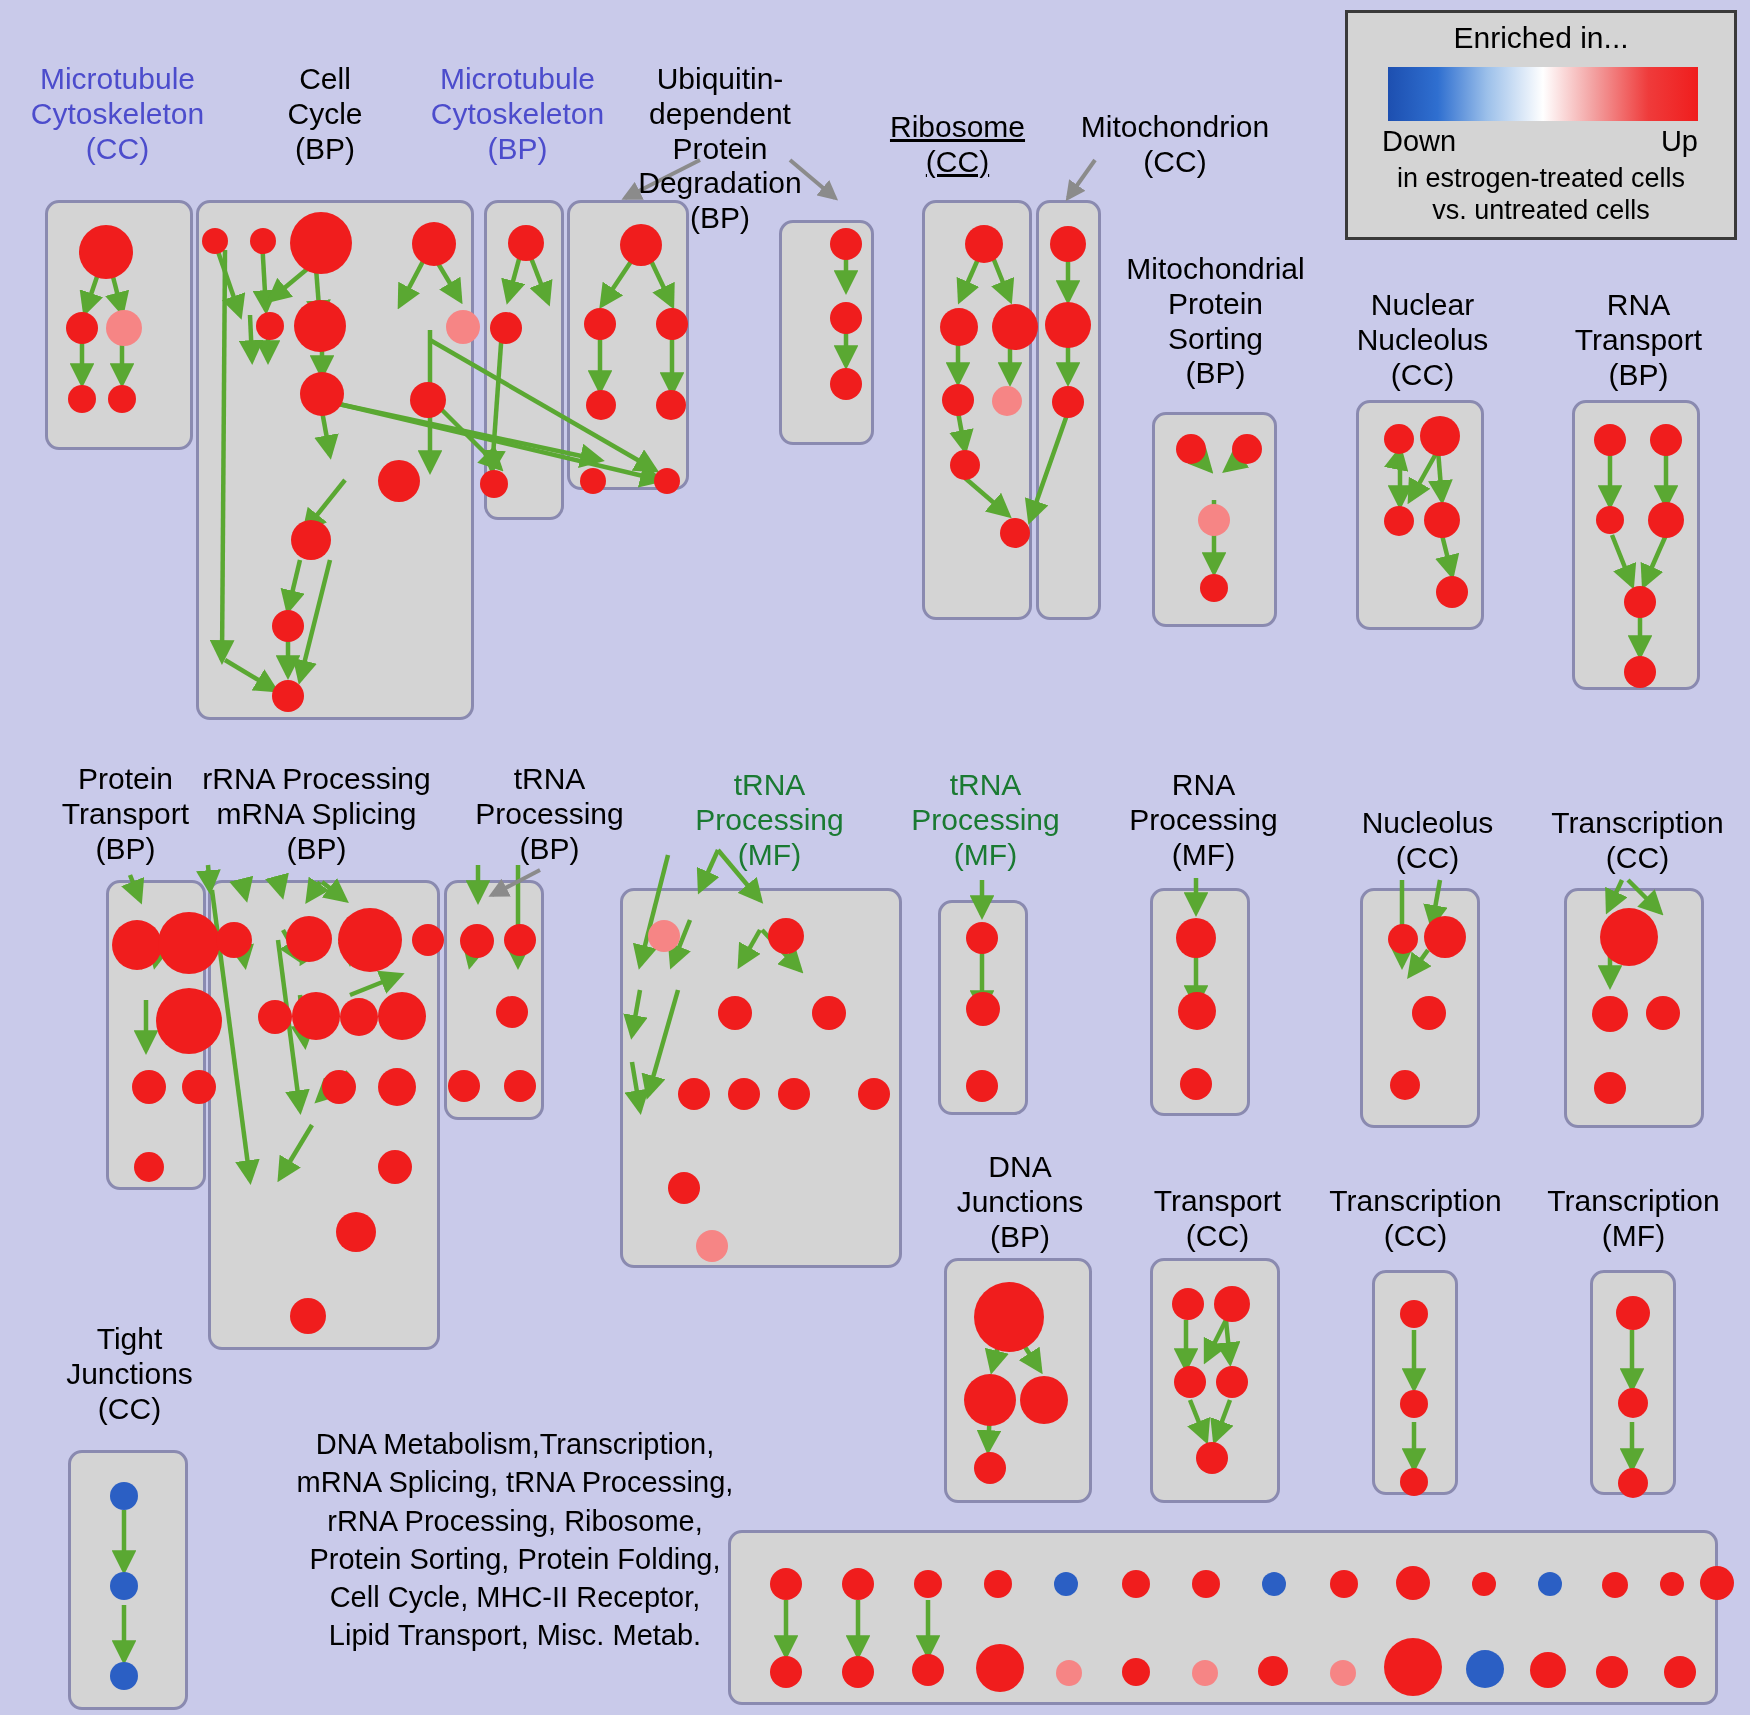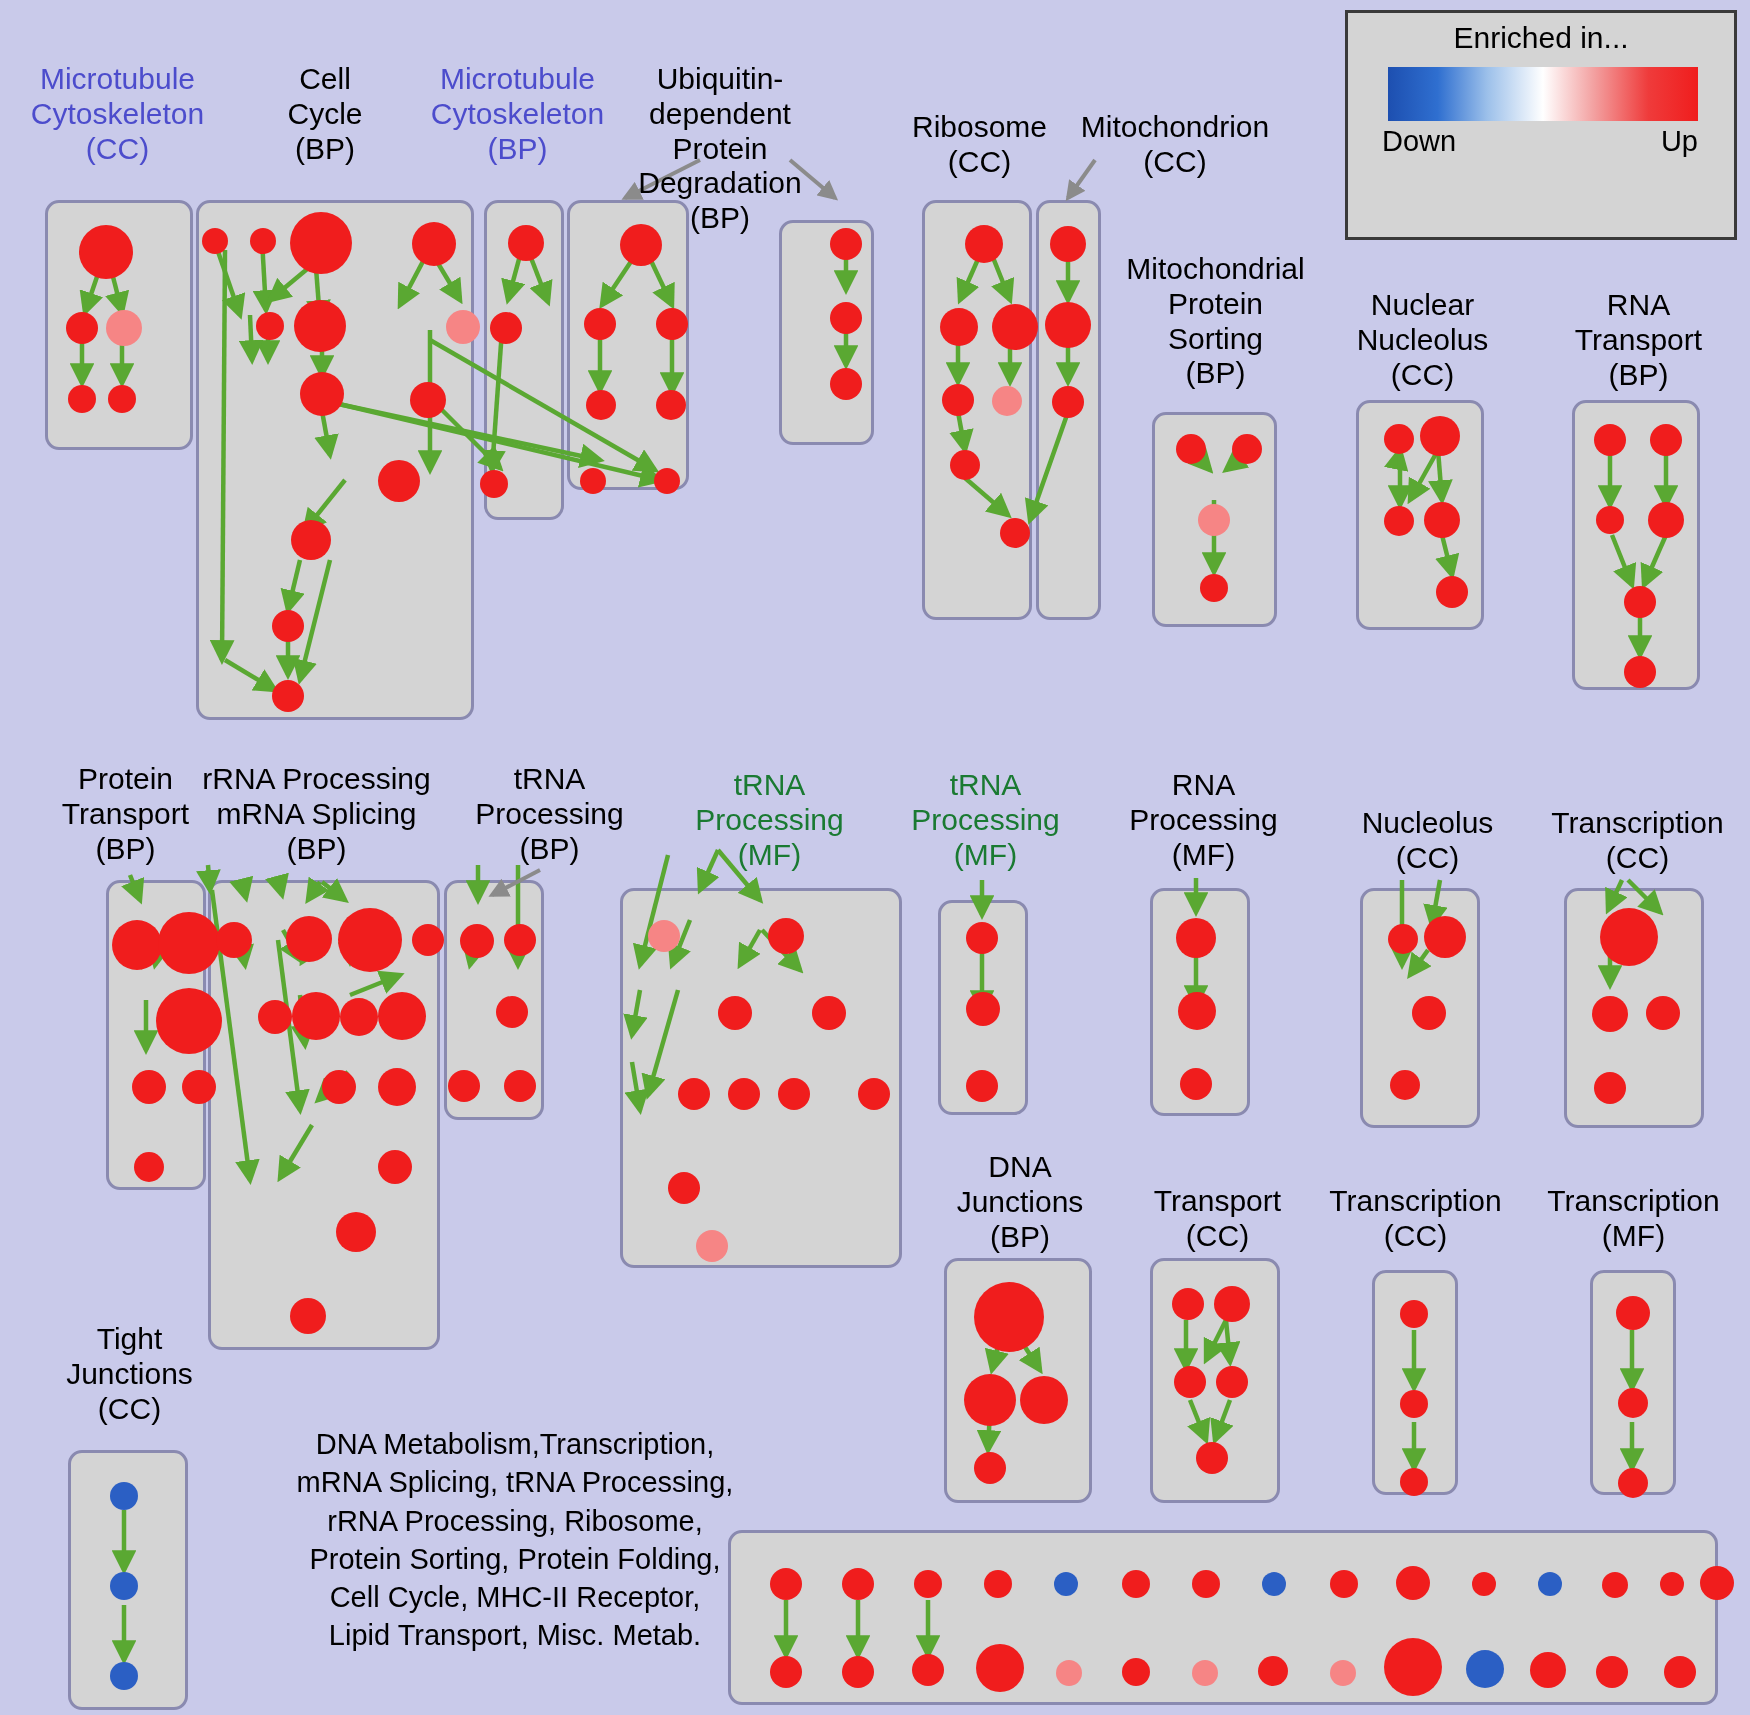--- a/index.html
+++ b/index.html
@@ -482,21 +482,21 @@
 Cycle
 (BP)</div>
   <div class="label blue" style="left:410px; top:62px;  width:215px;">Microtubule
 Cytoskeleton
 (BP)</div>
   <div class="label" style="left:620px; top:62px;  width:200px;">Ubiquitin-
 dependent
 Protein
 Degradation
 (BP)</div>
-  <div class="label" style="left:892px; top:110px; width:175px;">Ribosome
+  <div class="label" style="left:870px; top:110px; width:175px;text-decoration:underline;">Ribosome
 (CC)</div>
   <div class="label" style="left:1060px;top:110px; width:230px;">Mitochondrion
 (CC)</div>
   <div class="label" style="left:1108px;top:252px; width:215px;">Mitochondrial
 Protein
 Sorting
 (BP)</div>
   <div class="label" style="left:1330px;top:288px; width:185px;">Nuclear
 Nucleolus
 (CC)</div>
@@ -545,15 +545,17 @@
 rRNA Processing, Ribosome,
 Protein Sorting, Protein Folding,
 Cell Cycle, MHC-II Receptor,
 Lipid Transport, Misc. Metab.</div>
 
   <div id="legend">
     <div class="title">Enriched in...</div>
     <div class="bar"></div>
     <div class="down">Down</div>
     <div class="up">Up</div>
+    <div class="sub">in estrogen-treated cells
+vs. untreated cells</div>
   </div>
 
 </div>
 
 </body></html>

